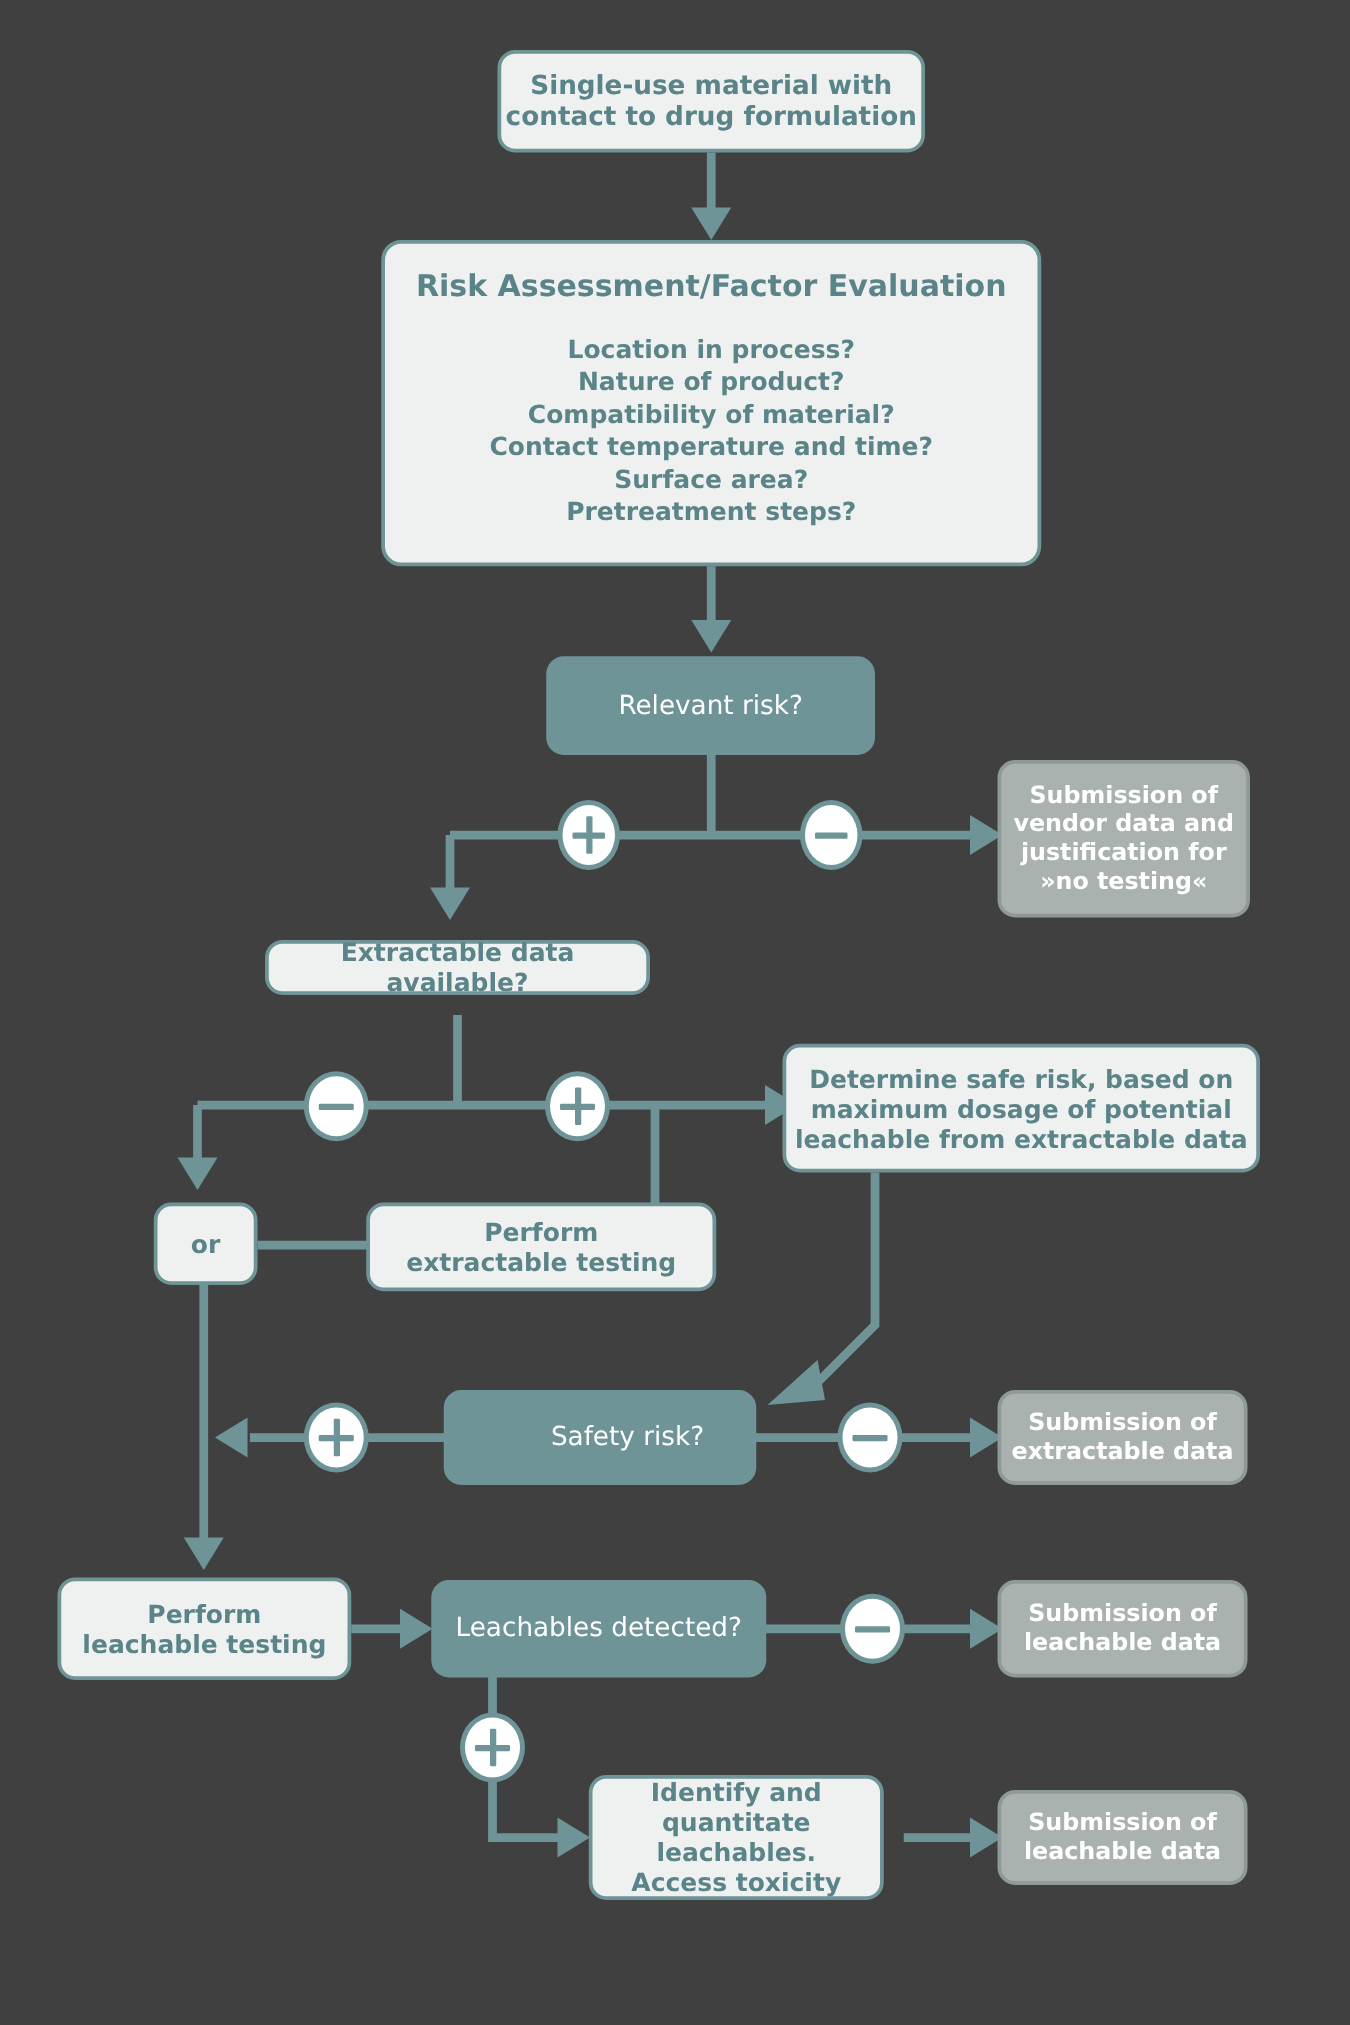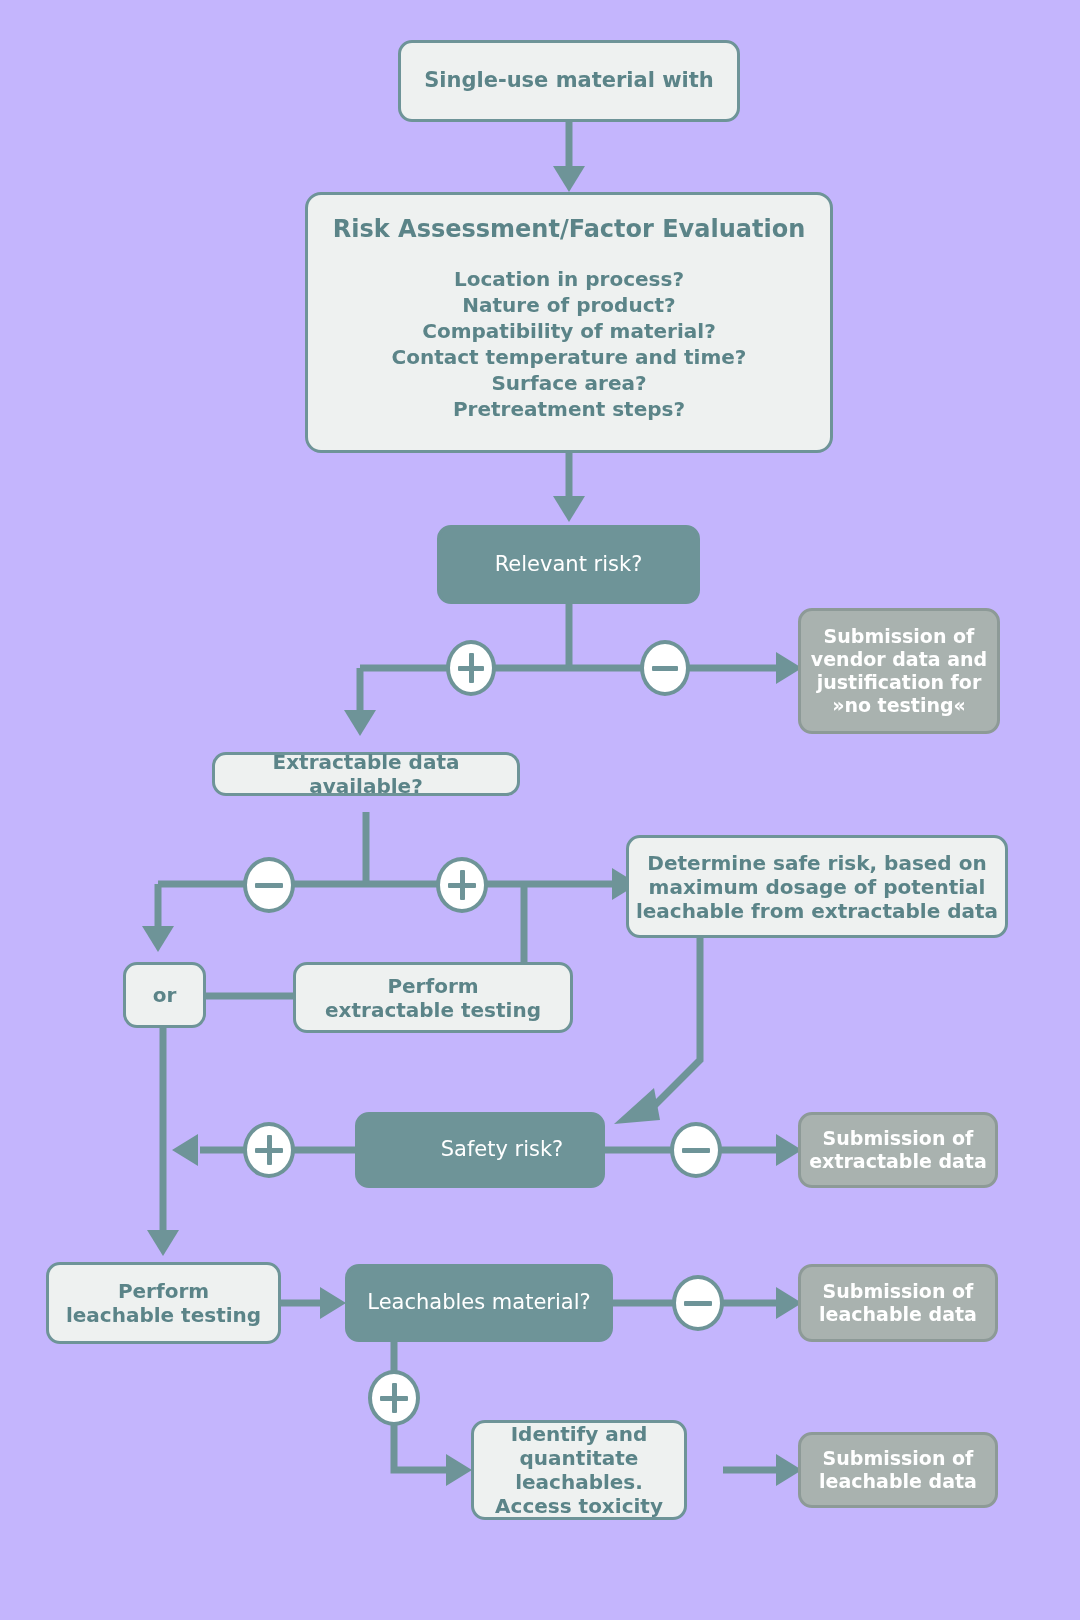--- a/index.html
+++ b/index.html
@@ -8,21 +8,21 @@
     padding: 0;
     background: #ffffff;
   }
   body {
     font-family: "DejaVu Sans", "Liberation Sans", sans-serif;
   }
   #canvas {
     position: relative;
     width: 1080px;
     height: 1620px;
-    background: #c4b5fd;
+    background: #404040;
     overflow: hidden;
   }
   svg#wires {
     position: absolute;
     left: 0;
     top: 0;
     width: 1080px;
     height: 1620px;
     pointer-events: none;
   }
@@ -157,20 +157,21 @@
       <path d="M446,1454 L446,1486 L472,1470 Z" fill="#6e9498" stroke="none"></path>
 
       <path d="M723,1470 L778,1470"></path>
       <path d="M776,1454 L776,1486 L802,1470 Z" fill="#6e9498" stroke="none"></path>
     </g>
   </svg>
 
   <div class="node n-light" style="left:398px; top:40px; width:342px; height:82px; font-size:21px;">
     <span class="txt">
       <span>Single-use material with</span><br>
+      <span>contact to drug formulation</span>
     </span>
   </div>
 
   <div class="node n-light" style="left:305px; top:192px; width:528px; height:261px; flex-direction:column; justify-content:flex-start; padding-top:20px; font-size:20px;border-radius:16px;">
     <div style="font-size:24px; font-weight:bold; margin-bottom:22px;">Risk Assessment/Factor Evaluation</div>
     <div style="margin:1px 0;">Location in process?</div>
     <div style="margin:1px 0;">Nature of product?</div>
     <div style="margin:1px 0;">Compatibility of material?</div>
     <div style="margin:1px 0;">Contact temperature and time?</div>
     <div style="margin:1px 0;">Surface area?</div>
@@ -225,31 +226,31 @@
   </div>
 
   <div class="node n-light" style="left:46px; top:1262px; width:235px; height:82px; font-size:20px;">
     <span class="txt">
       <span>Perform</span><br>
       <span>leachable testing</span>
     </span>
   </div>
 
   <div class="node n-dark" style="left:345px; top:1264px; width:268px; height:78px; font-size:21px;">
-    <span class="txt">Leachables material?</span>
+    <span class="txt">Leachables detected?</span>
   </div>
 
   <div class="node n-gray" style="left:798px; top:1264px; width:200px; height:78px; font-size:19px;">
     <span class="txt">
       <span>Submission of</span><br>
       <span>leachable data</span>
     </span>
   </div>
 
-  <div class="node n-light" style="left:471px; top:1420px; width:216px; height:100px; font-size:20px;">
+  <div class="node n-light" style="left:471px; top:1420px; width:236px; height:100px; font-size:20px;">
     <span class="txt">
       <span>Identify and</span><br>
       <span>quantitate leachables.</span><br>
       <span>Access toxicity</span>
     </span>
   </div>
 
   <div class="node n-gray" style="left:798px; top:1432px; width:200px; height:76px; font-size:19px;">
     <span class="txt">
       <span>Submission of</span><br>

